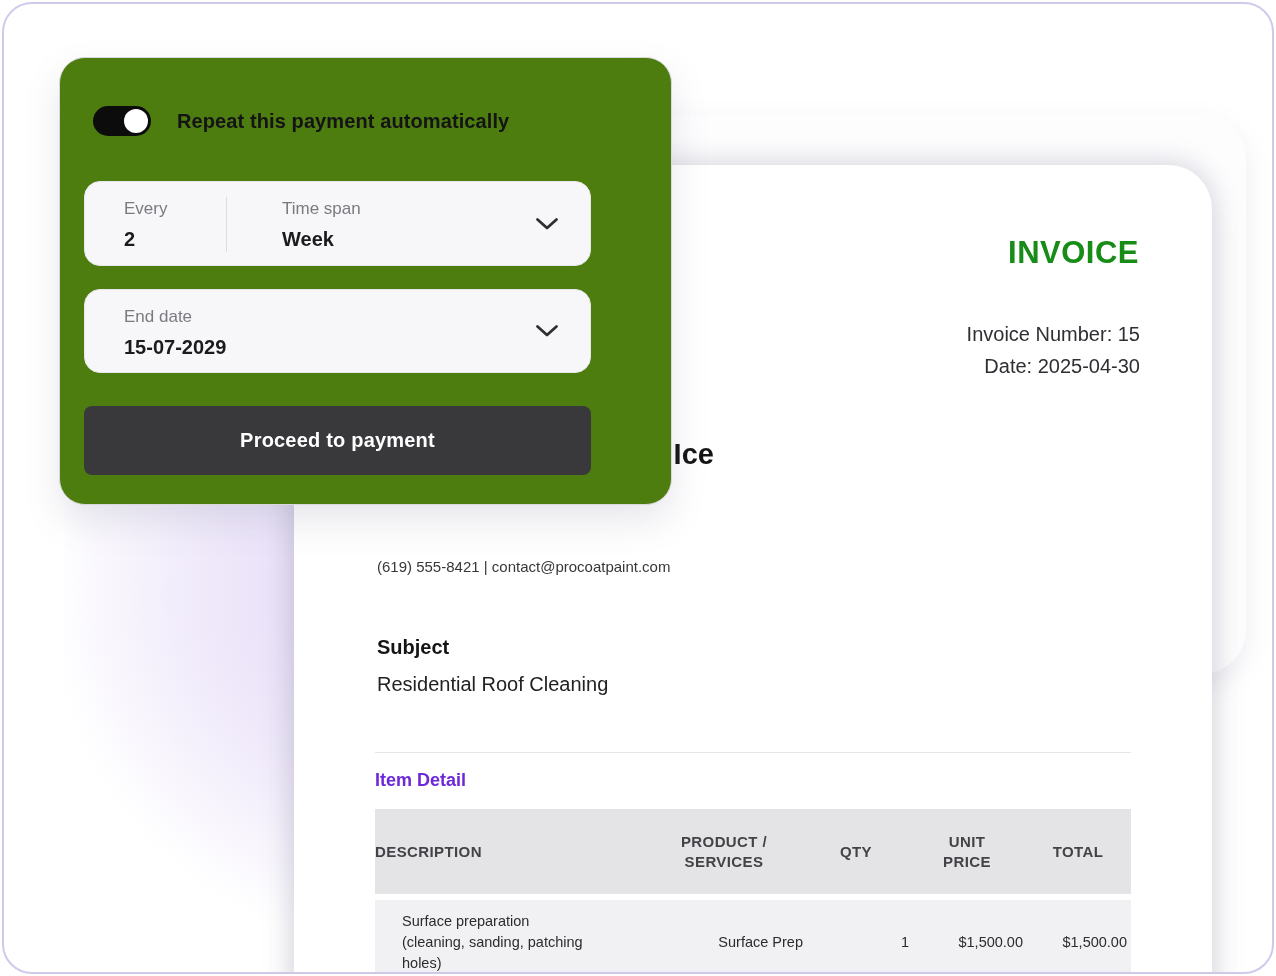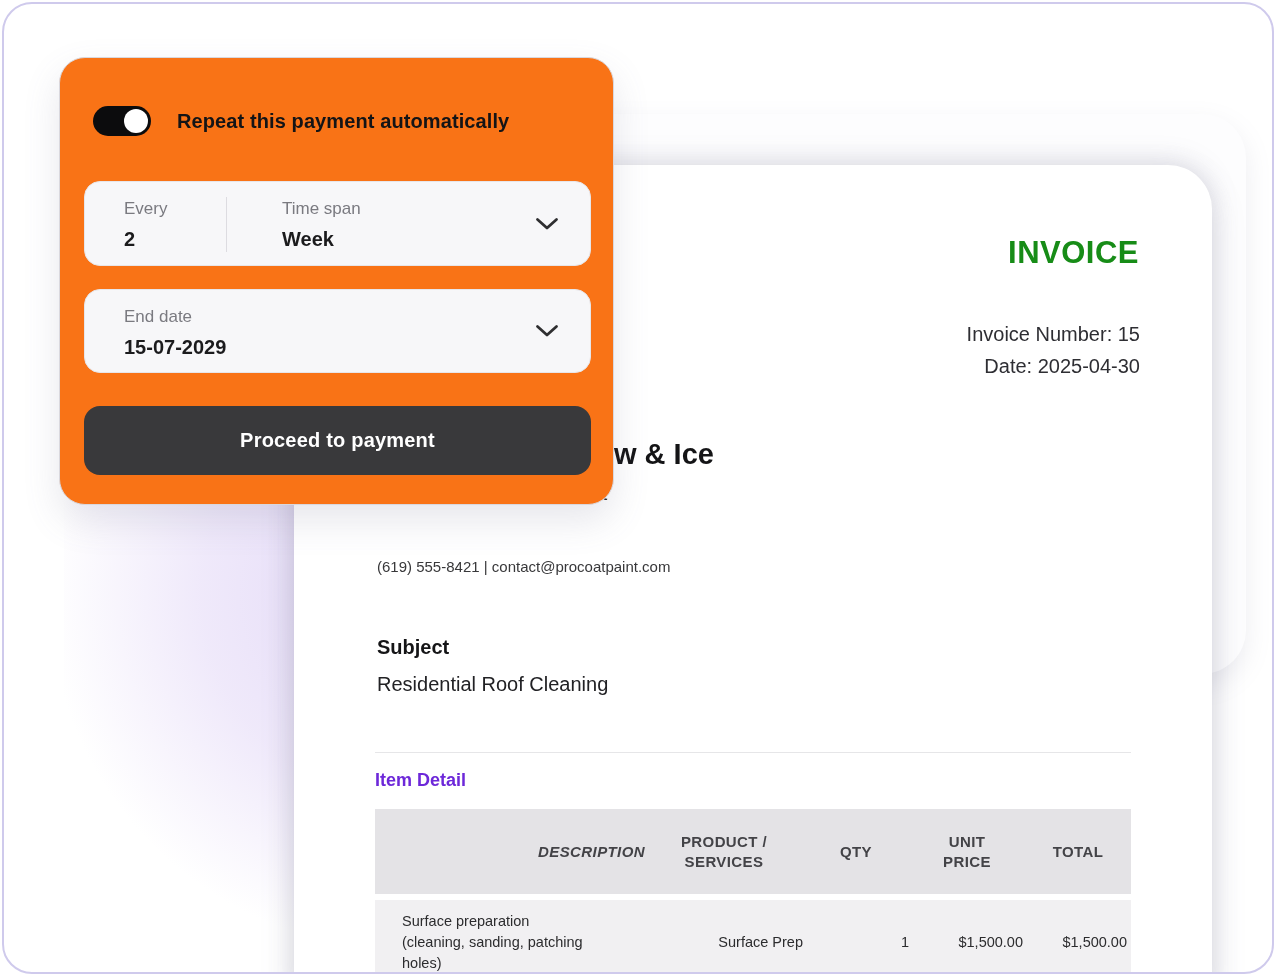--- a/index.html
+++ b/index.html
@@ -40,49 +40,49 @@
   .subject-label{position:absolute;left:83px;top:471px;font-size:20px;font-weight:700;color:#151517;}
   .subject-value{position:absolute;left:83px;top:508px;font-size:20px;color:#222225;text-align:center;}
   .inv-divider{position:absolute;left:81px;top:587px;width:756px;height:1px;background:#e6e6e8;}
   .item-detail{position:absolute;left:81px;top:605px;font-size:18px;font-weight:700;color:#6d28d9;}
 
   .items-table{position:absolute;left:81px;top:644px;width:756px;}
   .tbl-header,.tbl-row{display:grid;grid-template-columns:270px 158px 106px 116px 106px;align-items:center;}
   .tbl-header{height:85px;background:var(--header-bg);}
   .th{font-size:15px;font-weight:700;color:#434347;text-align:center;letter-spacing:0.4px;
     line-height:20px;white-space:pre-line;}
-  .th.left{text-align:right;font-style:italic;}
+  .th.left{text-align:left;}
   .tbl-row{margin-top:6px;height:84px;background:var(--row-bg);font-size:14.5px;color:#2c2c2e;}
   .td{text-align:right;}
   .td.desc{text-align:left;padding-left:27px;white-space:pre-line;line-height:21px;}
   .td.money{text-align:right;padding-right:2px;}
   .td.money.total{padding-right:4px;}
 
   
-  .payment-card{position:absolute;left:55px;top:53px;width:555px;height:448px;background:#f97316;
+  .payment-card{position:absolute;left:55px;top:53px;width:613px;height:448px;background:#4d7c0f;
     border:1.5px solid #d9d8de;border-radius:26px;box-shadow:0 16px 36px rgba(105,105,135,0.16);}
   .toggle-row{position:absolute;left:33px;top:48px;display:flex;align-items:center;gap:26px;}
   .toggle{position:relative;width:58px;height:30px;background:#0c0c0d;border-radius:16px;cursor:pointer;flex:0 0 auto;}
   .toggle .knob{position:absolute;right:3px;top:3px;width:24px;height:24px;border-radius:50%;background:#ffffff;}
   .toggle-label{font-size:20px;font-weight:700;color:#141416;letter-spacing:0.1px;}
 
   .field-group{position:absolute;left:24px;width:507px;background:var(--field-bg);
     border:1px solid var(--field-border);border-radius:16px;}
   .fg-1{top:123px;height:85px;}
   .fg-2{top:231px;height:84px;}
   .fg-label{font-size:17px;color:#7a7a80;}
   .fg-value{font-size:20px;font-weight:600;color:#1b1b1d;margin-top:9px;}
   .fg-col{position:absolute;top:17px;}
   .fg-col.c1{left:39px;}
   .fg-col.c2{left:197px;}
   .fg-divider{position:absolute;left:141px;top:15px;width:1px;height:55px;background:#dddce1;}
   .chevron{position:absolute;right:31px;top:50%;transform:translateY(-50%);width:24px;height:14px;cursor:pointer;}
 
   .proceed-btn{position:absolute;left:24px;top:348px;width:507px;height:69px;border:none;
-    background:var(--button-dark);border-radius:16px;color:#ffffff;font-size:20px;font-weight:600;
+    background:var(--button-dark);border-radius:8px;color:#ffffff;font-size:20px;font-weight:600;
     font-family:"Liberation Sans", sans-serif;letter-spacing:0.2px;cursor:pointer;}
 </style>
 </head>
 <body>
 
 <div class="page">
   <div class="frame">
 
     <div class="blob"></div>
 

